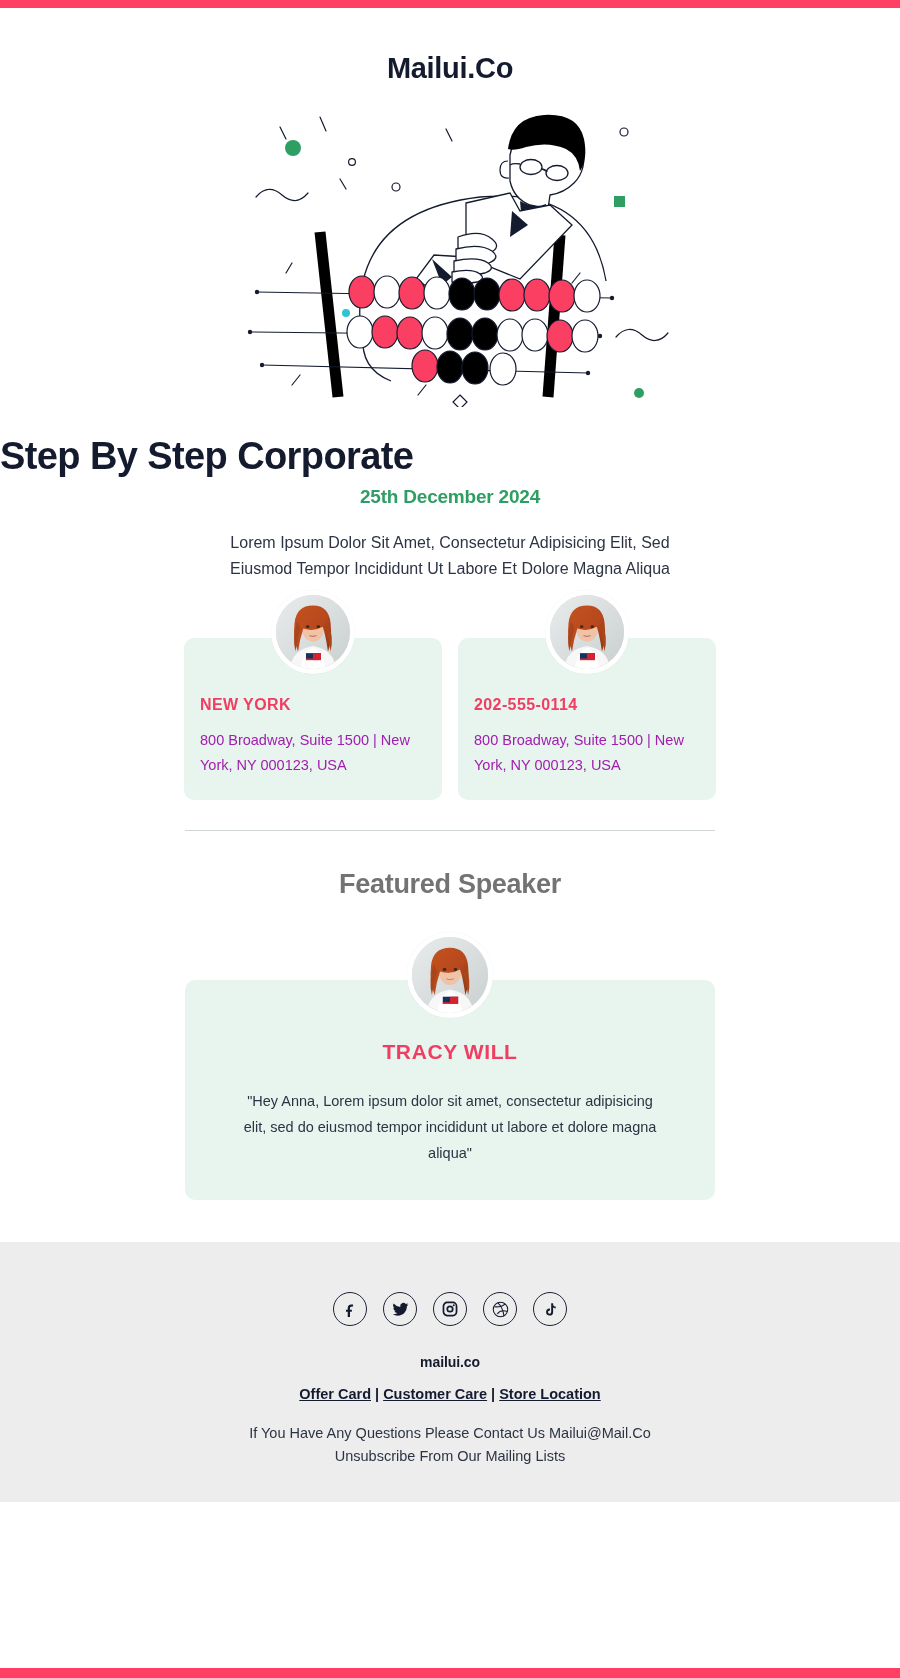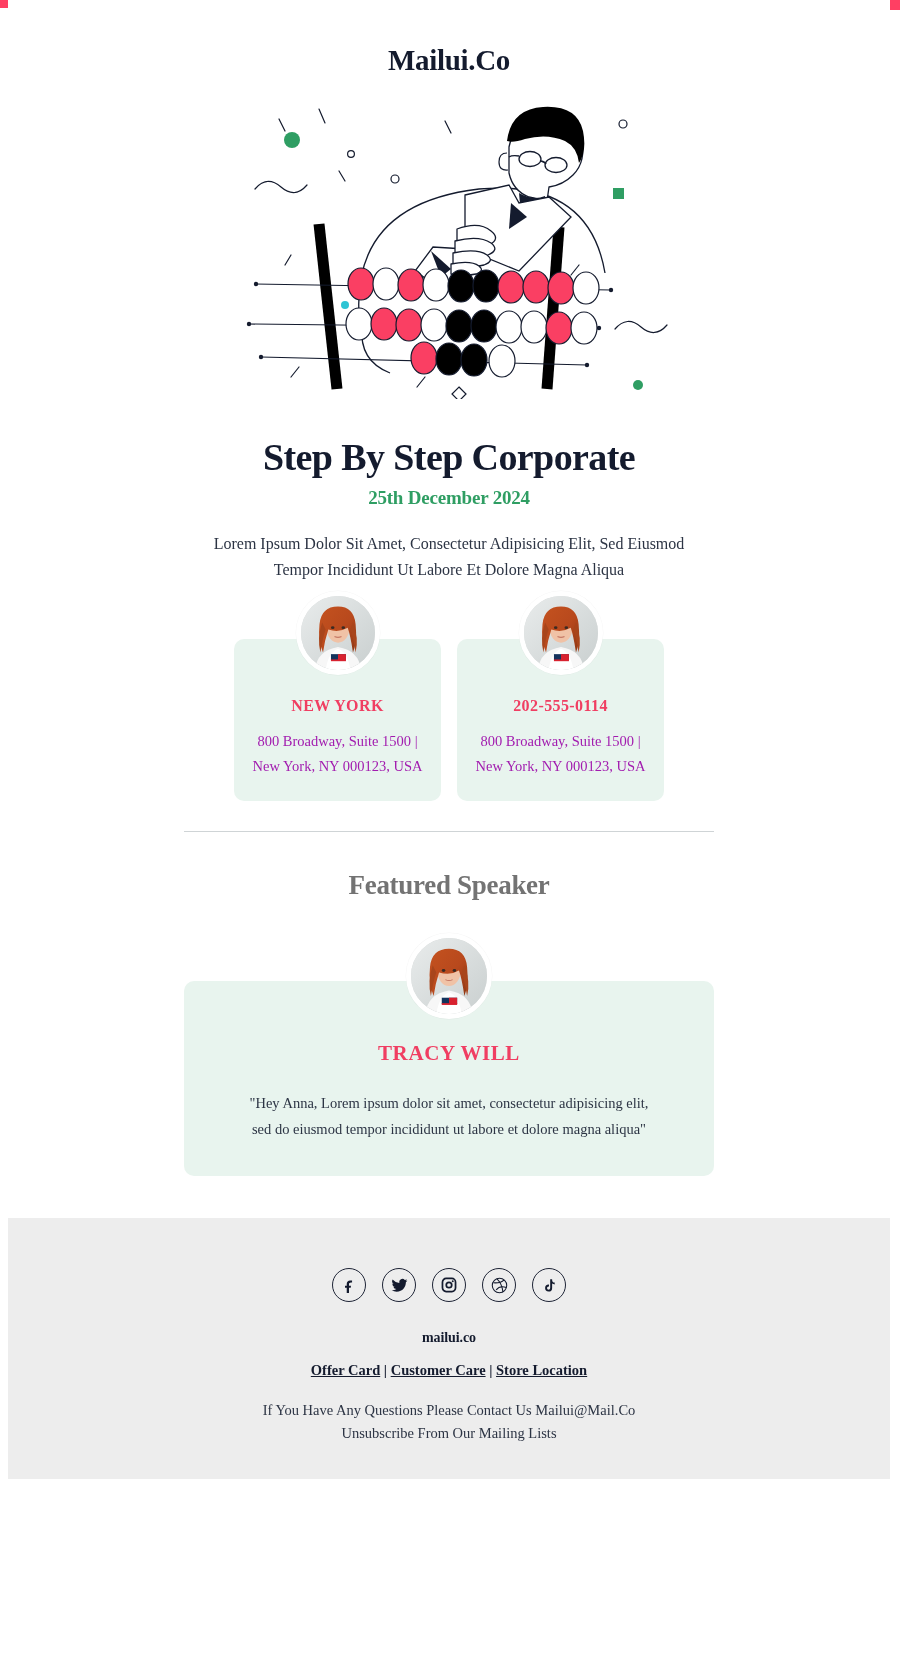--- a/index.html
+++ b/index.html
@@ -3,46 +3,46 @@
 <meta charset="utf-8">
 <style>
   * { margin:0; padding:0; box-sizing:border-box; }
   html,body { width:900px; }
   body {
     font-family:"Liberation Sans", sans-serif;
     background:#ffffff;
     color:#141B2E;
     -webkit-font-smoothing:antialiased;
   }
-  .page { width:900px; min-height:1678px; position:relative; background:#fff; display:flex; flex-direction:row;font-family:Liberation Serif, serif; }
+  .page { width:900px; min-height:1678px; position:relative; background:#fff; display:flex; flex-direction:column; }
 
   .top-bar { height:8px; background:#FF3F63; width:100%; flex:0 0 8px; }
   .bottom-bar { height:10px; background:#FF3F63; width:100%; flex:0 0 10px; }
 
   .body-wrap { flex:1 0 auto; display:flex; flex-direction:column; }
 
   .logo { text-align:center; font-size:29px; font-weight:bold; letter-spacing:-0.3px;
           color:#141B2E; margin-top:44px; }
 
   
   .hero { margin-top:22px; display:flex; justify-content:center; }
   .hero svg { display:block; }
 
   
-  .headline { text-align:center; font-size:38px; font-weight:bold; color:#141B2E;
-              letter-spacing:-0.6px; margin-top:36px; }
+  .headline { font-size:38px; font-weight:bold; color:#141B2E;
+              letter-spacing:-0.6px; margin-top:28px; }
   .date { text-align:center; font-size:19px; font-weight:bold; color:#2F9E63;
           letter-spacing:-0.2px; margin-top:8px; }
   .lede { text-align:center; font-size:16px; line-height:26px; color:#2C3444;
           margin:22px auto 0; width:500px; }
 
   
   .cards { display:flex; justify-content:center; gap:16px; margin-top:56px; }
-  .card { width:207px; background:#E8F4EE; border-radius:10px; padding:58px 16px 22px;
-          text-align:center; position:relative; }
+  .card { width:258px; background:#E8F4EE; border-radius:10px; padding:58px 16px 22px;
+          position:relative; }
   .card .avatar-holder { position:absolute; top:-48px; left:50%; transform:translateX(-50%); }
   .card-title { font-size:16px; font-weight:bold; color:#F03E62; letter-spacing:0.4px; }
   .card-addr { font-size:14.5px; line-height:25px; color:#a21caf; margin-top:14px; }
 
   
   .avatar { width:84px; height:84px; border-radius:50%; border:5px solid #fff; overflow:hidden;
             background:#d9dcdc; position:relative; box-shadow:0 0 0 0.5px rgba(0,0,0,.04); }
   .avatar.big { width:86px; height:86px; }
   .avatar svg { display:block; width:100%; height:100%; }
 

